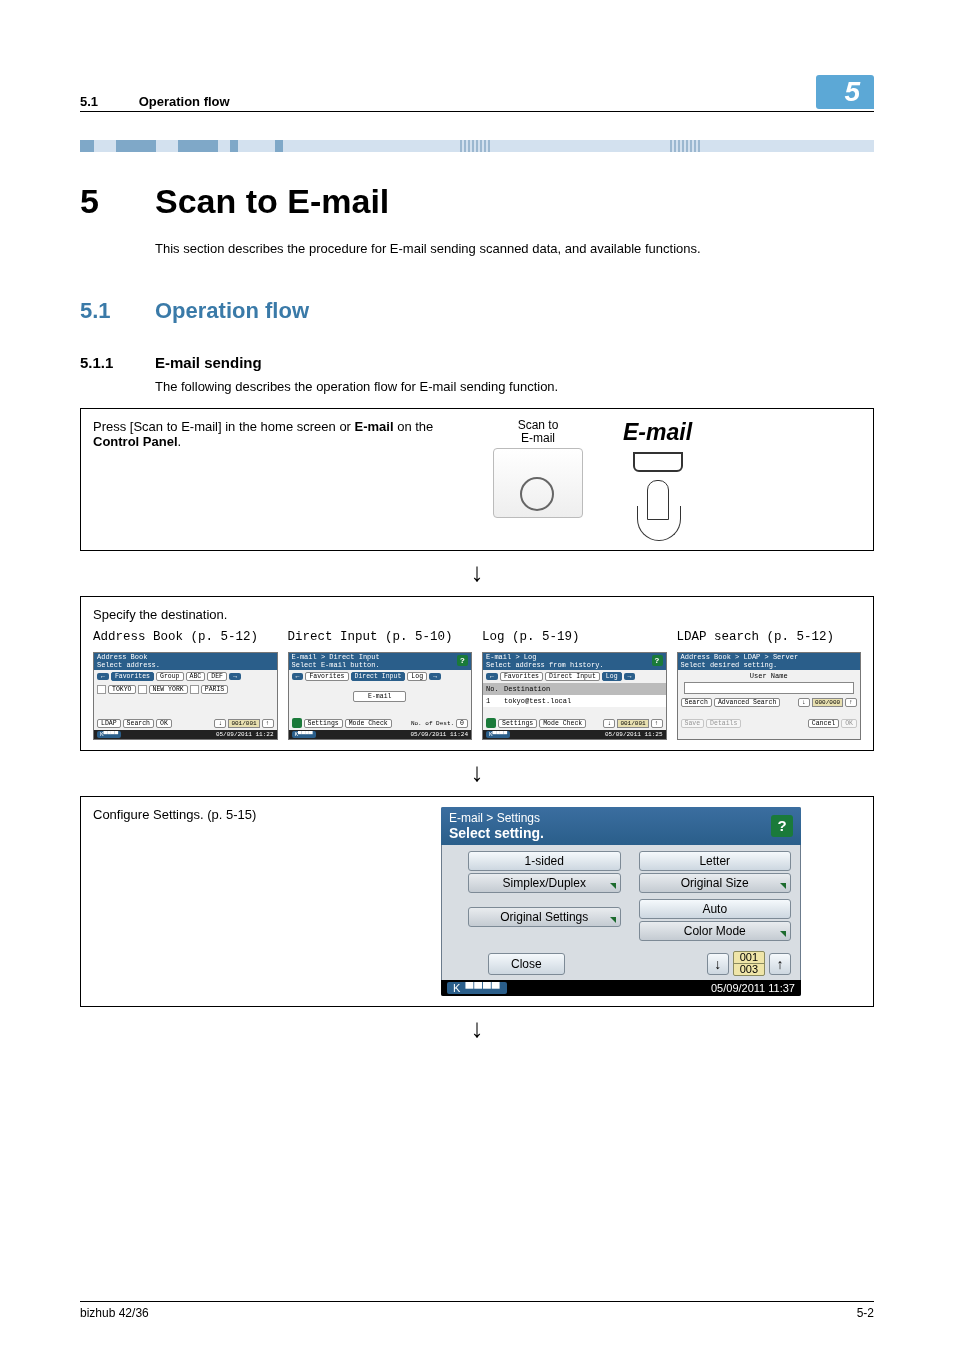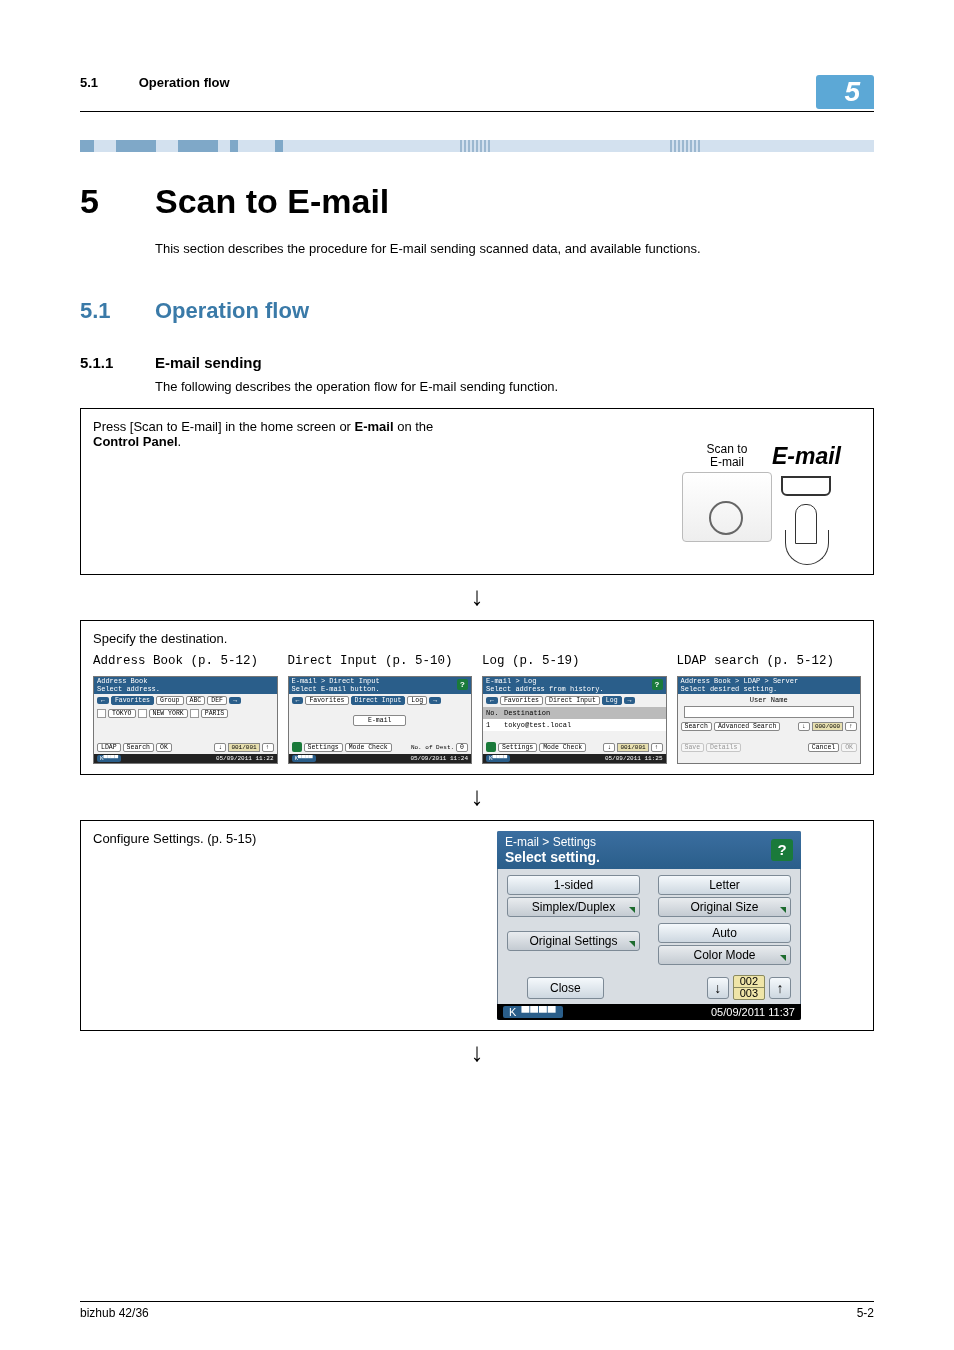--- a/index.html
+++ b/index.html
@@ -7,21 +7,21 @@
     font-family: Arial, Helvetica, sans-serif;
     background: #fff;
     width: 954px;
     height: 1350px;
     position: relative;
     color: #000;
   }
   .page { padding: 75px 80px 30px 80px; }
 
   
-  .header-row { display: flex; justify-content: space-between; border-bottom: 1.5px solid #000; padding-bottom: 2px; }
+  .header-row { display: flex; align-items: flex-end; justify-content: space-between; border-bottom: 1.5px solid #000; padding-bottom: 2px; }
   .header-left { font-size: 13px; font-weight: bold; }
   .header-sec { display: inline-block; width: 55px; }
   .chapter-badge {
     background: #5ca8d6; color: #fff; font-weight: bold; font-style: italic;
     font-size: 28px; padding: 0 14px 0 28px; border-radius: 3px 3px 0 3px; height: 34px; line-height: 34px;
     font-family: Arial, sans-serif;
   }
 
   
   .decobar { height: 12px; background: #d3e1ef; margin-top: 28px; position: relative; }
@@ -46,21 +46,21 @@
 
   .h3-row { display:flex; margin-top: 30px; }
   .h3-num { font-size: 15px; font-weight: bold; width: 75px; }
   .h3-txt { font-size: 15px; font-weight: bold; }
   .h3-desc { margin: 8px 0 14px 75px; font-size: 13px; }
 
   
   .flowbox { border: 1px solid #000; padding: 10px 12px; margin-top: 8px; }
   .flowbox .cap { font-size: 13px; max-width: 380px; }
   .flowbox.step1 { display:flex; gap: 20px; align-items: flex-start; }
-  .flowbox.step1 .right { display:flex; align-items:flex-start; flex:1; justify-content:flex-end; padding-right:20px;margin-top:24px;}
+  .flowbox.step1 .right { display:flex; gap: 40px; align-items:flex-start; flex:1; justify-content:flex-start; padding-right:20px;}
   .icon-scanto { width: 90px; }
   .icon-scanto .lbl { text-align:center; font-size: 12px; line-height:1.1; }
   .icon-scanto .pic { height: 70px; border:1px solid #bbb; border-radius:4px; margin-top:3px; background: linear-gradient(#fff,#eee); position:relative;}
   .icon-scanto .pic::after{content:""; position:absolute; left:26px; top:28px; width:30px; height:30px; border:2px solid #666; border-radius:50%;}
   .email-btn { text-align:center; }
   .email-btn .lbl { font-size: 23px; font-weight:bold; font-style:italic;}
   .email-btn .shape { width:50px; height:20px; border:2px solid #333; border-radius:0 0 6px 6px; margin: 6px auto 0;}
   .email-btn .finger { width:50px; height:60px; margin: 8px auto 0; position:relative;}
   .email-btn .finger::before{content:"";position:absolute;left:14px;top:0;width:20px;height:38px;border:1.5px solid #333;border-radius:10px 10px 0 0;}
   .email-btn .finger::after{content:"";position:absolute;left:4px;top:26px;width:42px;height:34px;border:1.5px solid #333;border-top:none;border-radius:0 0 24px 24px;}
@@ -83,27 +83,27 @@
   .mini .pagebox{background:#e8e0b0;border:1px solid #888;padding:0 2px;font-size:6px;}
   .mini .lowrow{position:absolute;left:0;right:0;bottom:10px;display:flex;gap:2px;padding:1px 3px;align-items:center;}
   .mini .chk{border:1px solid #999;background:#fff;width:9px;height:9px;}
   .mini .gbtn{background:#1a7a3a;width:10px;height:10px;border-radius:2px;}
   .mini .wsel{background:#fff;border:1px solid #888;flex:1;height:12px;margin:2px 6px;}
 
   
   .step3 { display:flex; gap: 20px; }
   .step3 .left { width: 250px; font-size: 13px; }
   .settings-panel {
-    width: 304px; border: 0; background: #d8dde2; border-radius:2px; overflow:hidden;
+    width: 360px; border: 0; background: #d8dde2; border-radius:2px; overflow:hidden;
     margin-left: auto; margin-right: 60px;
     box-shadow: 0 0 0 1px #6b7b8c inset;
   }
   .sp-head { background: linear-gradient(#3b6ea0,#2a5e8a); color:#fff; padding: 4px 8px; font-size: 13px; display:flex; justify-content:space-between; align-items:center;}
   .sp-head .q { width:22px;height:22px;background:#1a7a3a;border-radius:3px;color:#fff;text-align:center;line-height:22px;font-weight:bold;font-size:15px;}
-  .sp-body { padding: 6px 10px 4px; }
+  .sp-body { padding: 6px 10px 4px; margin-left: 17px; }
   .sp-grid { display:grid; grid-template-columns: 1fr 1fr; gap: 6px 18px; }
   .sp-cell .val { background: linear-gradient(#f5f9fc,#cdd7e0); border:1px solid #7d8a96; border-radius:3px; text-align:center; font-size:12px; padding:2px 0;}
   .sp-cell .lab { background: linear-gradient(#e9ecef,#c4cbd2); border:1px solid #7d8a96; border-radius:3px; text-align:center; font-size:12px; padding:2px 0; margin-top:2px; position:relative;}
   .sp-cell .lab .tri{position:absolute;right:4px;bottom:3px;width:0;height:0;border-left:6px solid transparent;border-top:6px solid #1d6b2e;}
   .sp-cell.none .val { visibility:hidden;}
   .sp-bottom { display:flex; justify-content:space-between; align-items:center; margin-top:10px;padding-left:20px;}
   .sp-close { background: linear-gradient(#f5f9fc,#cdd7e0); border:1px solid #7d8a96; border-radius:3px; padding:3px 22px; font-size:12px;}
   .sp-pager { display:flex; align-items:center; gap:4px;}
   .sp-pager .ab{width:22px;height:22px;background:linear-gradient(#f5f9fc,#cdd7e0);border:1px solid #7d8a96;border-radius:3px;text-align:center;line-height:20px;font-size:14px;font-weight:bold;}
   .sp-pager .frac{background:#efe5a8;border:1px solid #8a8a60;border-radius:2px;font-size:11px;text-align:center;line-height:1;}
@@ -337,21 +337,21 @@
           <div class="sp-cell">
             <div class="val">Auto</div>
             <div class="lab"><span>Color Mode</span><span class="tri"></span></div>
           </div>
         </div>
         <div class="sp-bottom">
           <div class="sp-close">Close</div>
           <div class="sp-pager">
             <div class="ab">↓</div>
             <div class="frac">
-              <div>002</div>
+              <div>001</div>
               <div>003</div>
             </div>
             <div class="ab">↑</div>
           </div>
         </div>
       </div>
       <div class="sp-foot">
         <span class="st"><span>K</span> ▀▀▀▀</span>
         <span>05/09/2011 11:37</span>
       </div>

